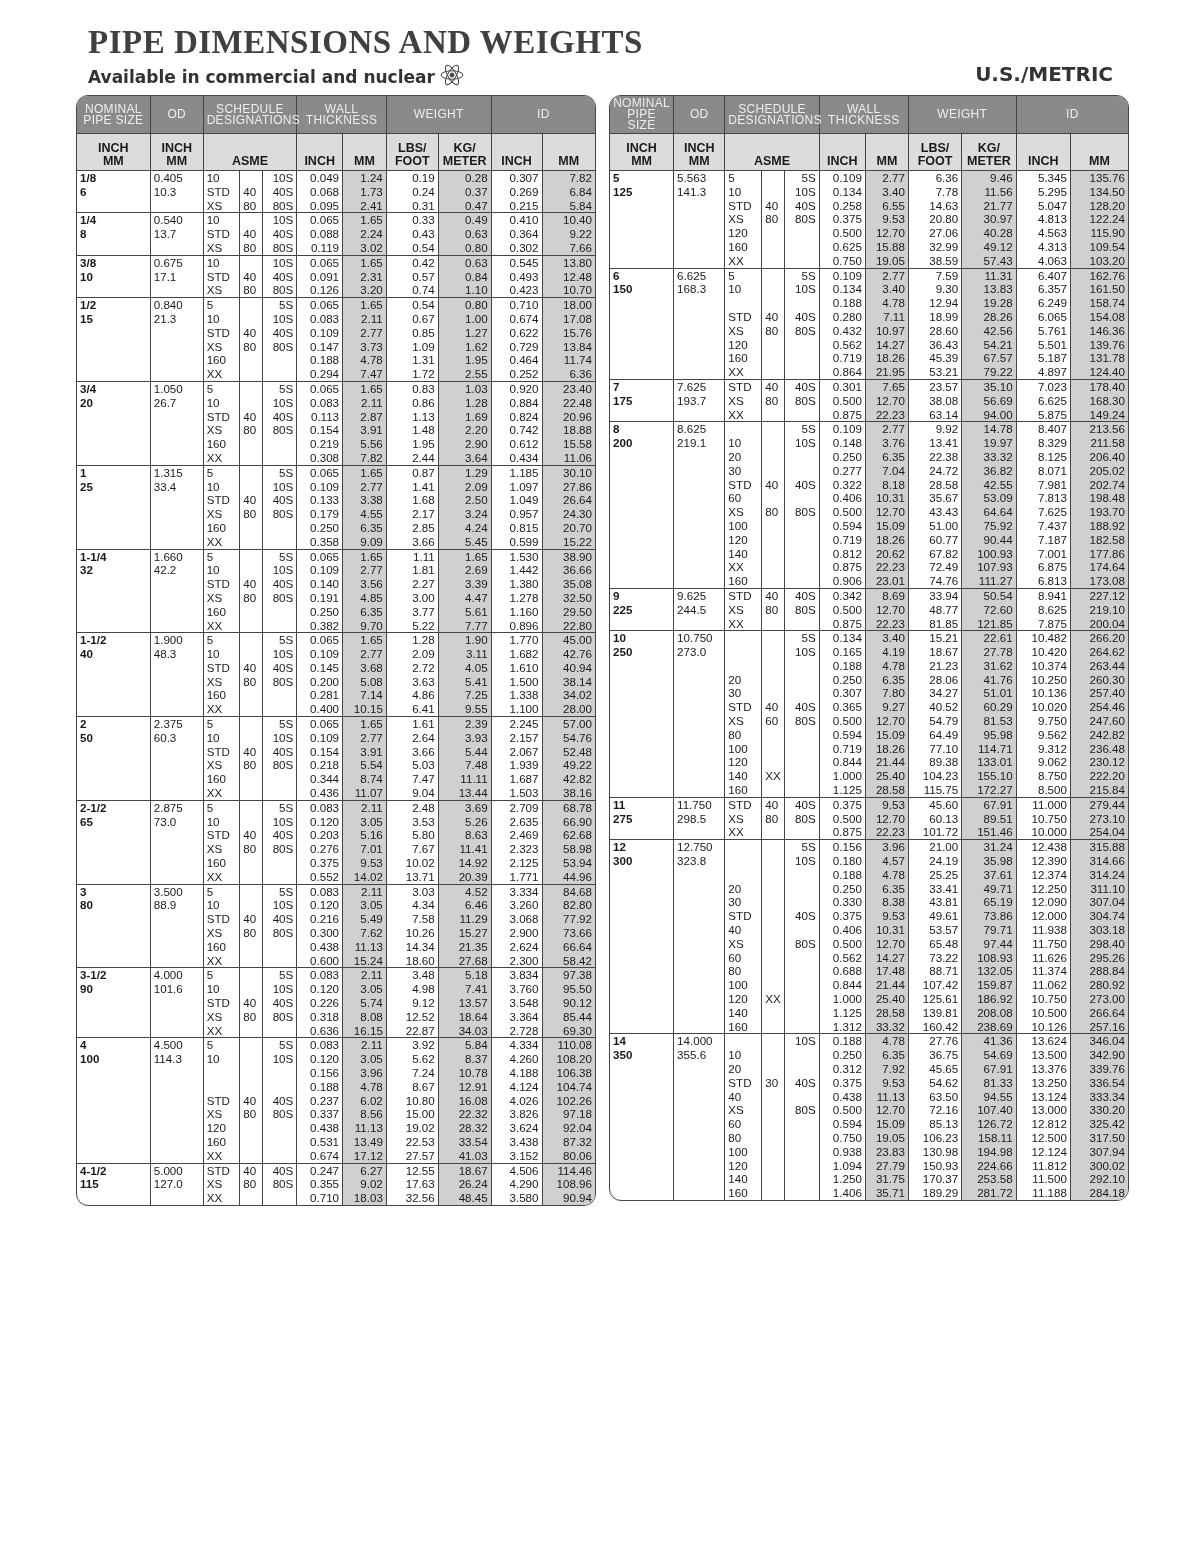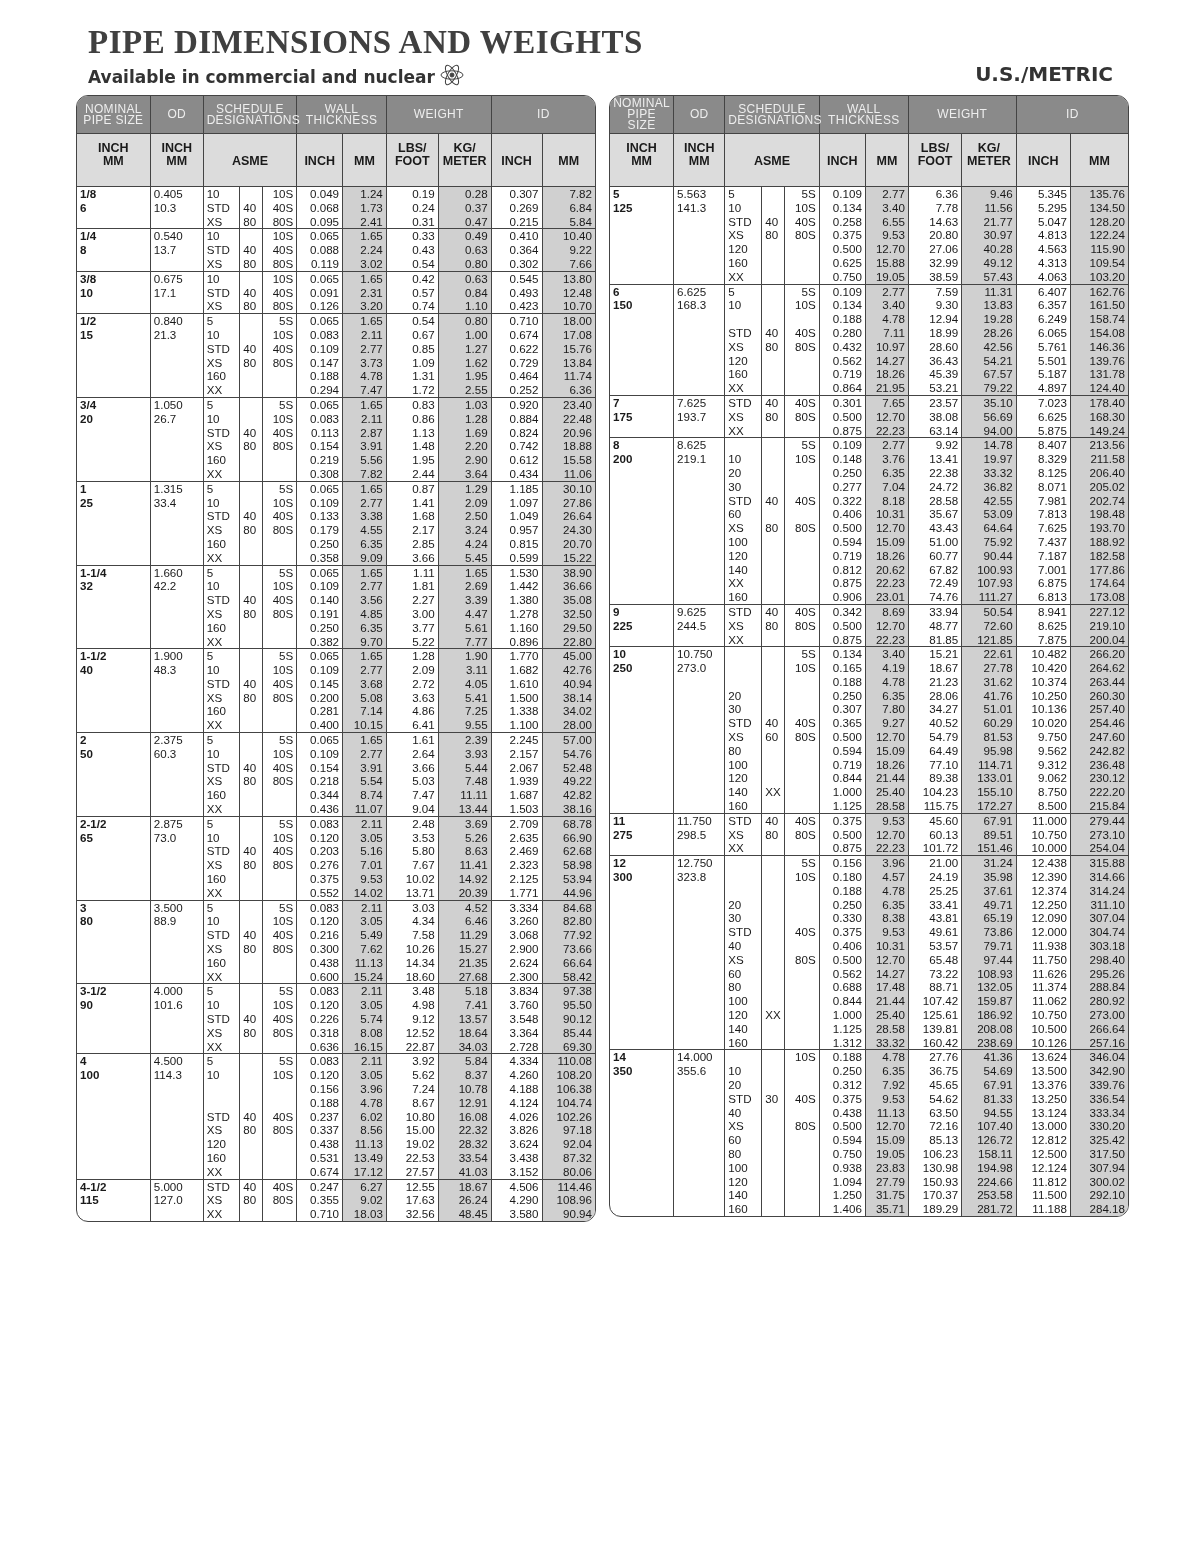--- a/index.html
+++ b/index.html
@@ -8,21 +8,21 @@
   .subtitle{position:absolute;left:88px;top:62px;font-size:17px;color:#333;font-family:"DejaVu Sans",sans-serif;display:flex;align-items:center;gap:4px;font-weight:bold;}
   .subtitle svg{width:26px;height:26px;}
   .units{position:absolute;right:87px;top:62px;font-size:20px;font-weight:bold;color:#333;font-family:"DejaVu Sans",sans-serif;}
   .tbl-wrap{position:absolute;top:95px;border:1.5px solid #444;border-radius:12px;overflow:hidden;background:#fff;}
   .tbl-wrap.left{left:76px;width:518px;}
   .tbl-wrap.right{left:609px;width:518px;}
   table{border-collapse:collapse;width:100%;font-size:11.6px;table-layout:fixed;}
   th,td{border-left:1px solid #444;padding:0 3px;}
   th:first-child,td:first-child{border-left:none;}
   thead tr.grp th{background:#8a8a8a;color:#eee;font-weight:normal;font-size:12px;height:37px;line-height:11px;text-align:center;border-bottom:1px solid #444;letter-spacing:0.3px;}
-  thead tr.sub th{background:#dcdcdc;font-weight:bold;font-size:12.5px;line-height:13px;height:34px;text-align:center;border-bottom:1.5px solid #444;vertical-align:bottom;padding-bottom:18px;}
+  thead tr.sub th{background:#dcdcdc;font-weight:bold;font-size:12.5px;line-height:13px;height:34px;text-align:center;border-bottom:1.5px solid #444;vertical-align:bottom;padding-bottom:2px;}
   tbody tr.grpfirst td{border-top:1.5px solid #444;}
   tbody tr:first-child td{border-top:none;}
   td{height:13.8px;line-height:13.8px;white-space:nowrap;vertical-align:top;}
   td.size{font-weight:bold;}
   td.num{text-align:right;}
   td.sh{background:#d0d0d0;}
   td.bl{border-left:1px solid #444;}
 </style>
 </head>
 <body>

